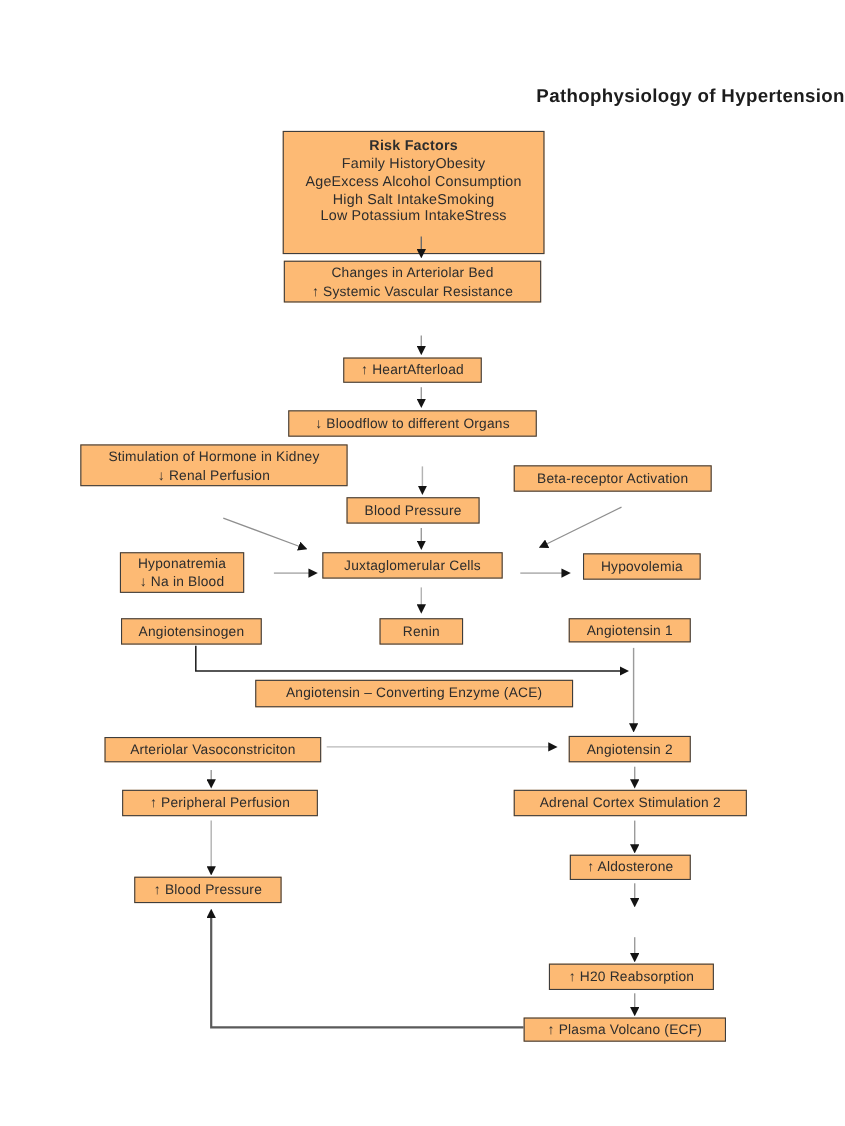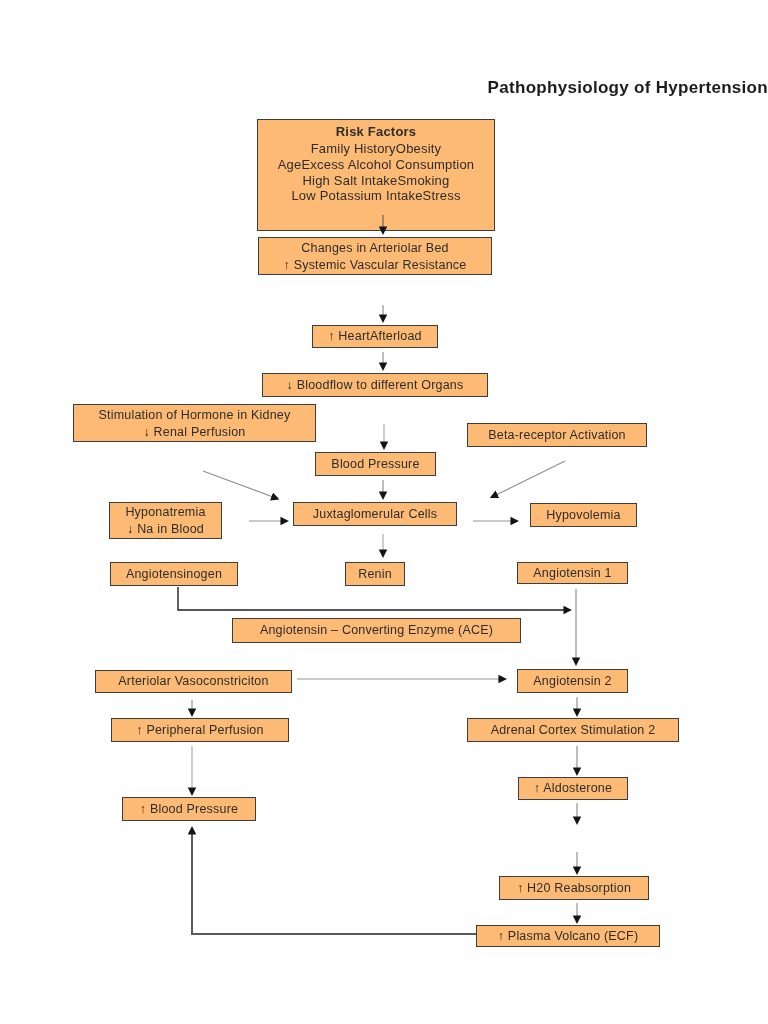--- a/index.html
+++ b/index.html
@@ -69,21 +69,21 @@
     <div>Hyponatremia</div>
     <div>↓ Na in Blood</div>
   </div>
 
   <div class="node" style="left:293px;top:502px;width:164px;height:24px">Juxtaglomerular Cells</div>
 
   <div class="node" style="left:530px;top:503px;width:107px;height:24px">Hypovolemia</div>
 
   <div class="node" style="left:110px;top:562px;width:128px;height:24px">Angiotensinogen</div>
 
-  <div class="node" style="left:345px;top:562px;width:60px;height:24px">Renin</div>
+  <div class="node" style="left:345px;top:562px;width:76px;height:24px">Renin</div>
 
   <div class="node" style="left:517px;top:562px;width:111px;height:22px">Angiotensin 1</div>
 
   <div class="node" style="left:232px;top:618px;width:289px;height:25px">Angiotensin – Converting Enzyme (ACE)</div>
 
   <div class="node" style="left:95px;top:670px;width:197px;height:23px">Arteriolar Vasoconstriciton</div>
 
   <div class="node" style="left:517px;top:669px;width:111px;height:24px">Angiotensin 2</div>
 
   <div class="node" style="left:111px;top:718px;width:178px;height:24px">↑ Peripheral Perfusion</div>

